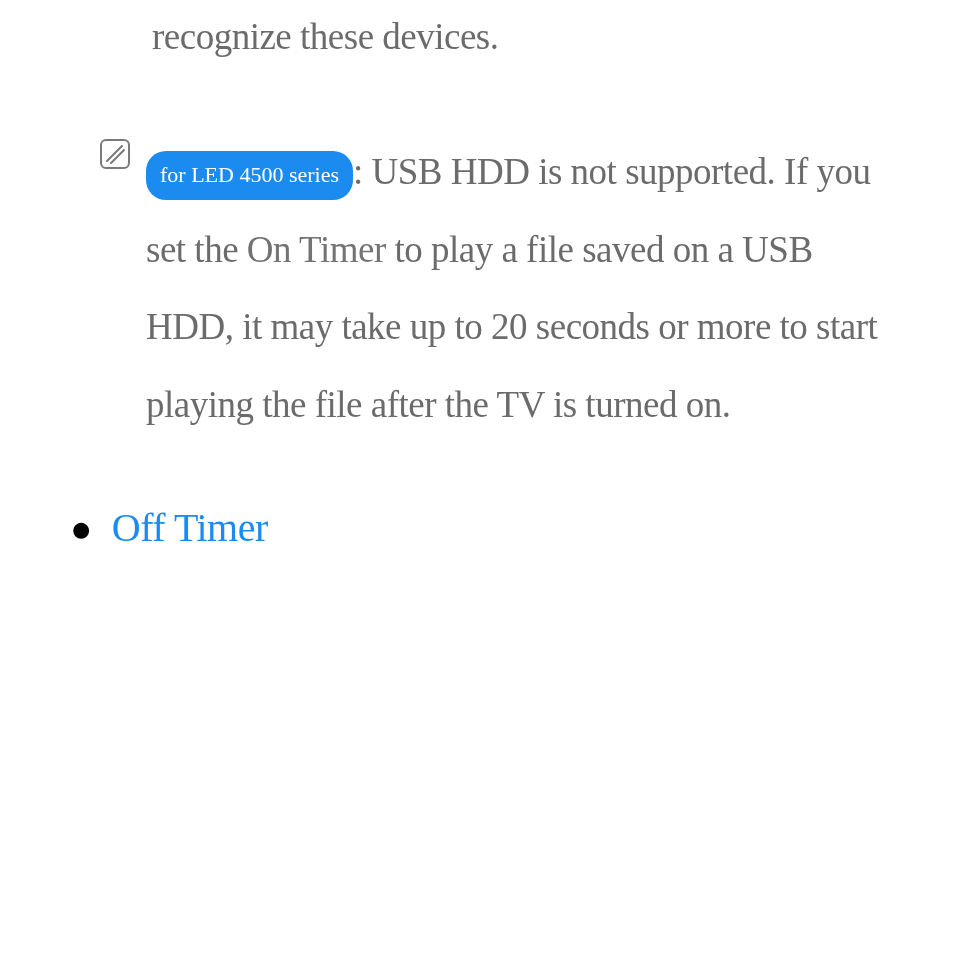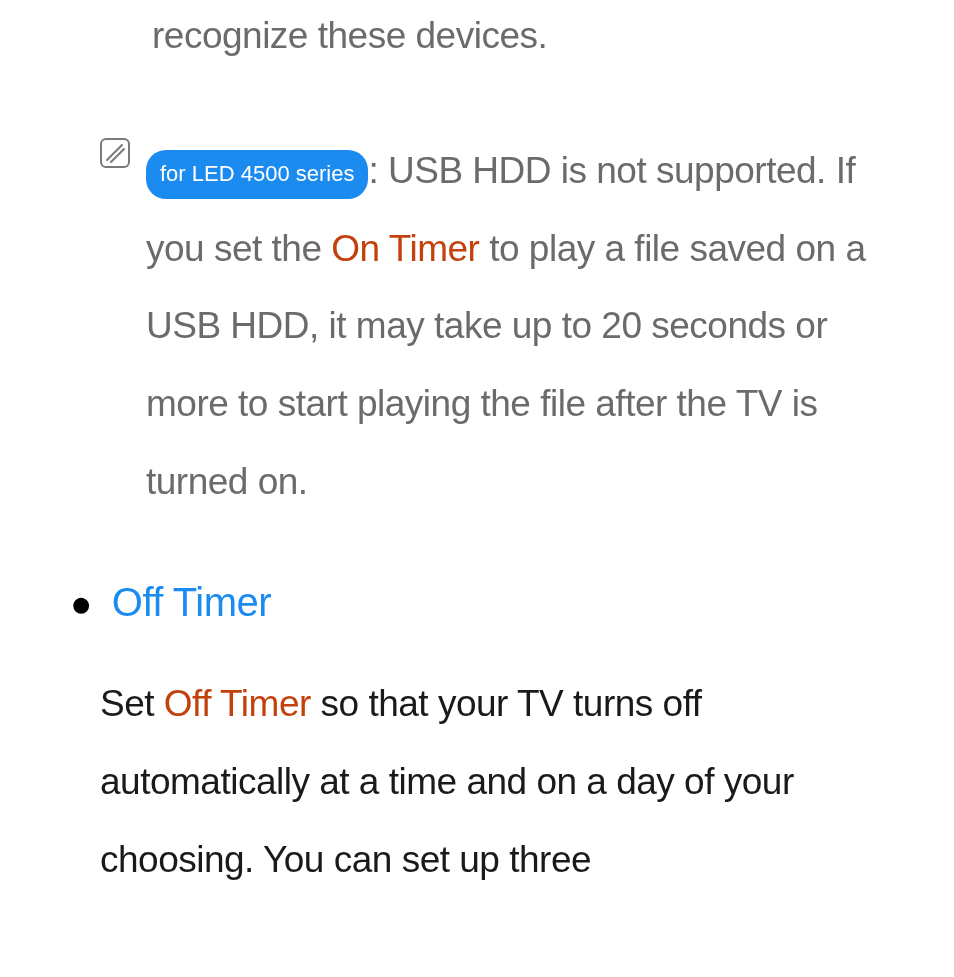--- a/index.html
+++ b/index.html
@@ -8,20 +8,21 @@
       height: 977px;
       background: #ffffff;
       font-family: "Helvetica Neue", Helvetica, Arial, sans-serif;
       font-weight: 300;
       overflow: hidden;
       color: #4a4a4a;
       letter-spacing: -0.5px;
     }
     .content {
       padding: 0 60px 0 100px;
+      font-family: Liberation Serif, serif;
     }
     .line0 {
       font-size: 37px;
       color: #6b6b6b;
       padding-left: 52px;
       margin-top: 15px;
       margin-bottom: 75px;
     }
     .note-block {
       display: flex;
@@ -54,21 +55,21 @@
       display: inline-block;
       background: #1b8bf0;
       color: #ffffff;
       font-size: 22px;
       font-weight: 400;
       border-radius: 20px;
       padding: 1px 14px 2px 14px;
       vertical-align: 2px;
       letter-spacing: 0;
     }
-    .blue { color: #c2410c; font-weight: 300; }
+    .blue { color: #737373; font-weight: 300; }
     .bullet-row {
       display: flex;
       align-items: baseline;
       margin-bottom: 40px;
     }
     .bullet {
       flex: 0 0 auto;
       font-size: 37px;
       color: #000000;
       margin-left: -30px;
@@ -106,17 +107,14 @@
     <div class="note-body">
       <span class="pill">for LED 4500 series</span><span>: USB HDD is not supported. If you set the </span><span class="blue">On Timer</span><span> to play a file saved on a USB HDD, it may take up to 20 seconds or more to start playing the file after the TV is turned on.</span>
     </div>
   </div>
 
   <div class="bullet-row">
     <div class="bullet">●</div>
     <div class="bullet-heading">Off Timer</div>
   </div>
 
-  <div class="body-para">
-    <span class="black-dark">Set </span><span class="blue">Off Timer</span><span class="black-dark"> so that your TV turns off automatically at a time and on a day of your choosing. You can set up three</span>
-  </div>
 
 </div>
 
 </body></html>

